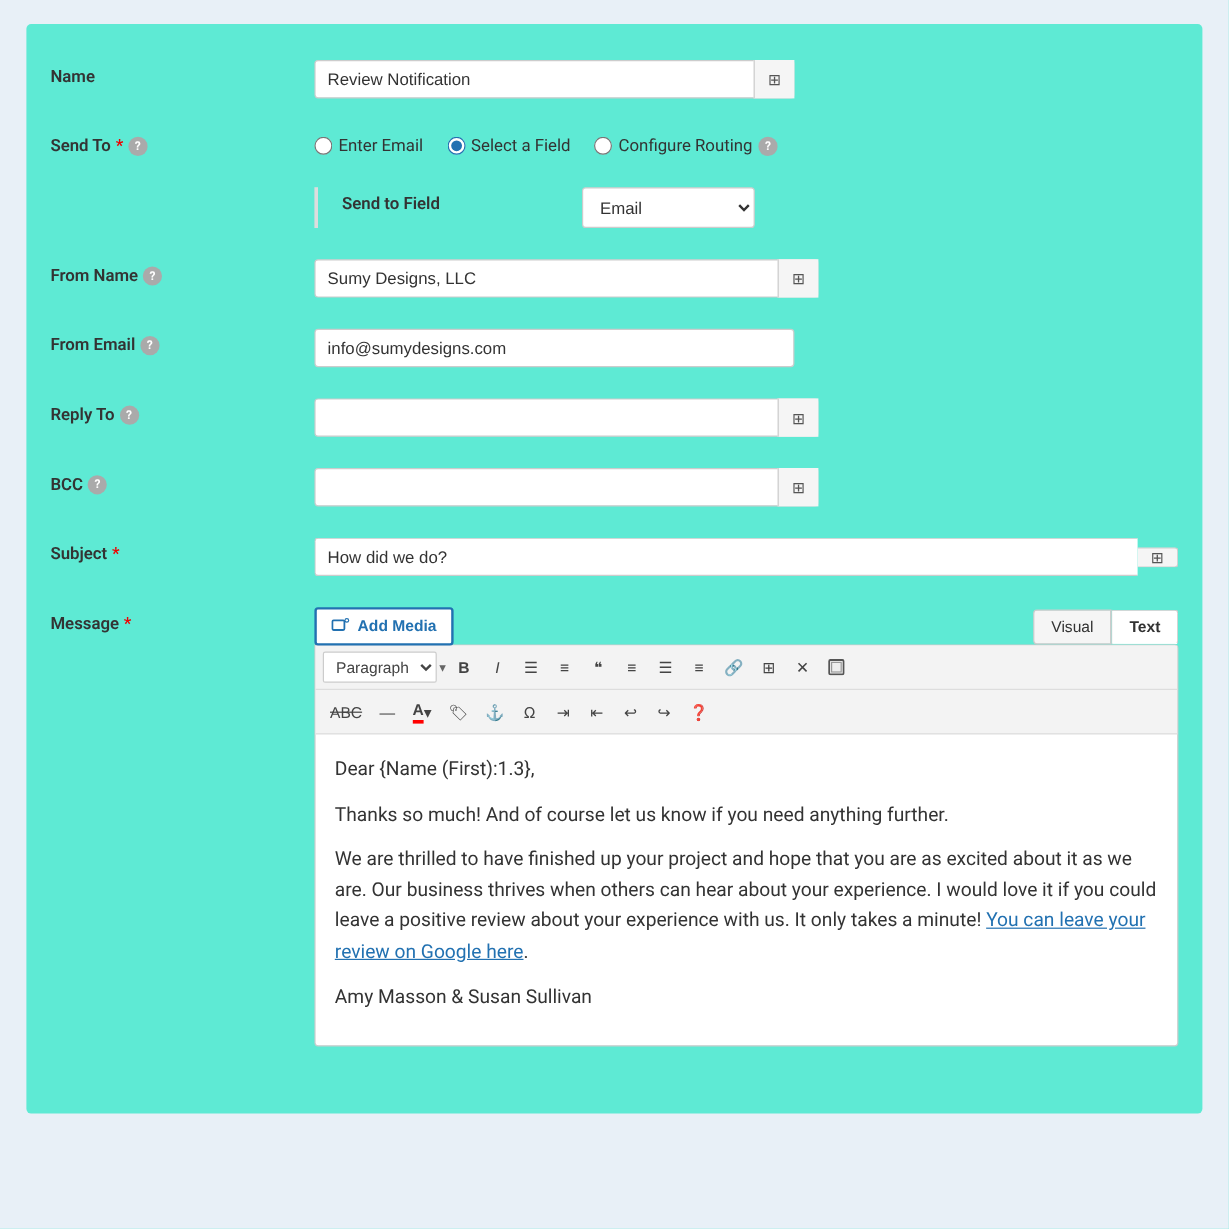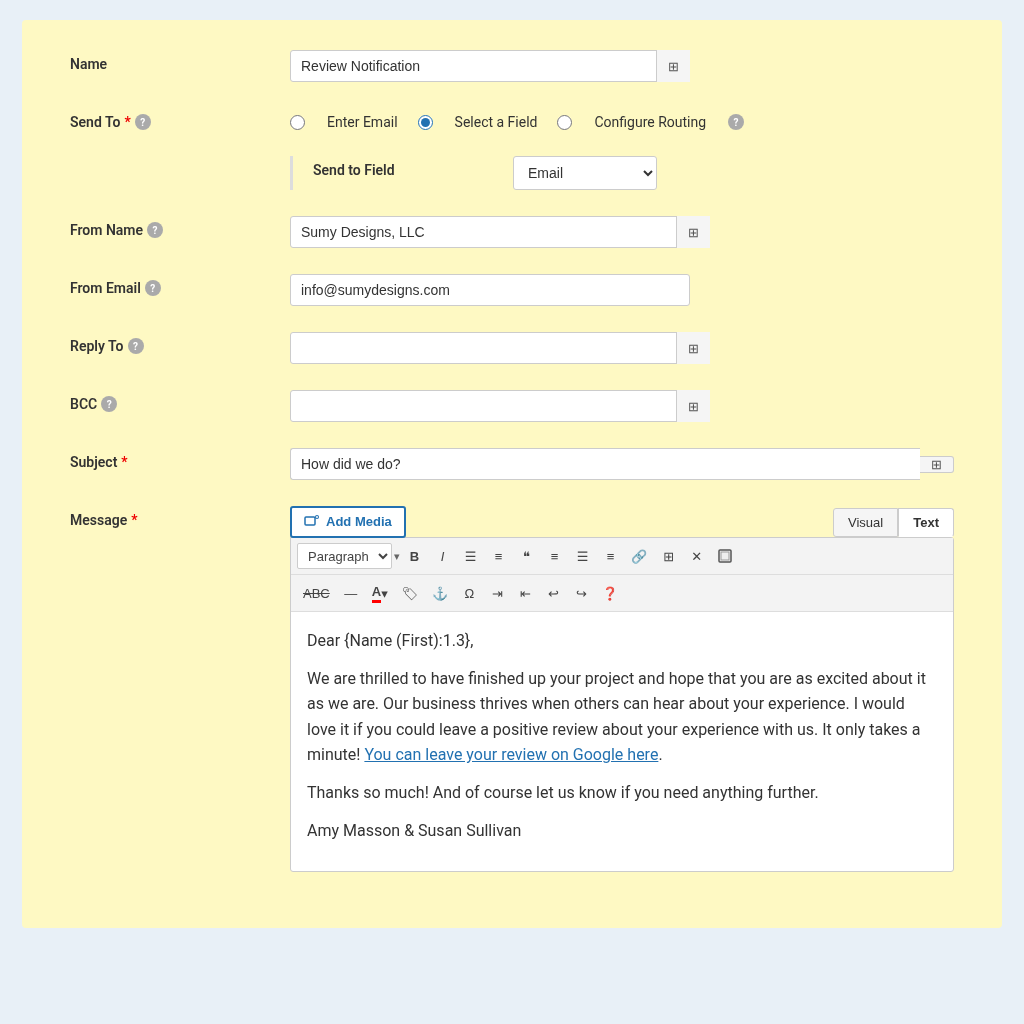--- a/index.html
+++ b/index.html
@@ -5,23 +5,23 @@
     * { box-sizing: border-box; margin: 0; padding: 0; }
     body {
       font-family: -apple-system, BlinkMacSystemFont, "Segoe UI", Roboto, Arial, sans-serif;
       background: #e8f0f7;
       min-height: 1024px;
       padding: 20px;
       font-size: 14px;
       color: #333;
     }
     .form-container {
-      background: #fef9c3;
+      background: #5eead4;
       border-radius: 4px;
-      padding: 30px 48px;
+      padding: 30px 20px;
       max-width: 980px;
       margin: 0 auto;
     }
     .form-row {
       display: flex;
       align-items: flex-start;
       margin-bottom: 26px;
     }
     .form-label {
       width: 220px;
@@ -88,22 +88,21 @@
       font-size: 13px;
     }
     .radio-group {
       display: flex;
       align-items: center;
       gap: 20px;
       padding-top: 6px;
     }
     .radio-option {
       display: flex;
-      align-items: center;
-      gap: 22px;
+      gap: 5px;
       cursor: pointer;
     }
     .radio-option input[type="radio"] {
       cursor: pointer;
       accent-color: #2271b1;
       width: 15px;
       height: 15px;
     }
     .send-to-field-section {
       display: flex;
@@ -443,24 +442,24 @@
           <button class="tb-btn">Ω</button>
           <button class="tb-btn">⇥</button>
           <button class="tb-btn">⇤</button>
           <button class="tb-btn">↩</button>
           <button class="tb-btn">↪</button>
           <button class="tb-btn">❓</button>
         </div>
 
         <div class="editor-content" contenteditable="true" style="">
           <p>Dear {Name (First):1.3},</p>
+          <p>Thanks so much! And of course let us know if you need anything further.</p>
           <p>
             <span>We are thrilled to have finished up your project and hope that you are as excited about it as we are. Our business thrives when others can hear about your experience. I would love it if you could leave a positive review about your experience with us. It only takes a minute!</span>
             <a href="#">You can leave your review on Google here</a><span>.</span>
           </p>
-          <p>Thanks so much! And of course let us know if you need anything further.</p>
           <p>Amy Masson &amp; Susan Sullivan</p>
         </div>
       </div>
     </div>
   </div>
 
 </div>
 
 </body></html>

